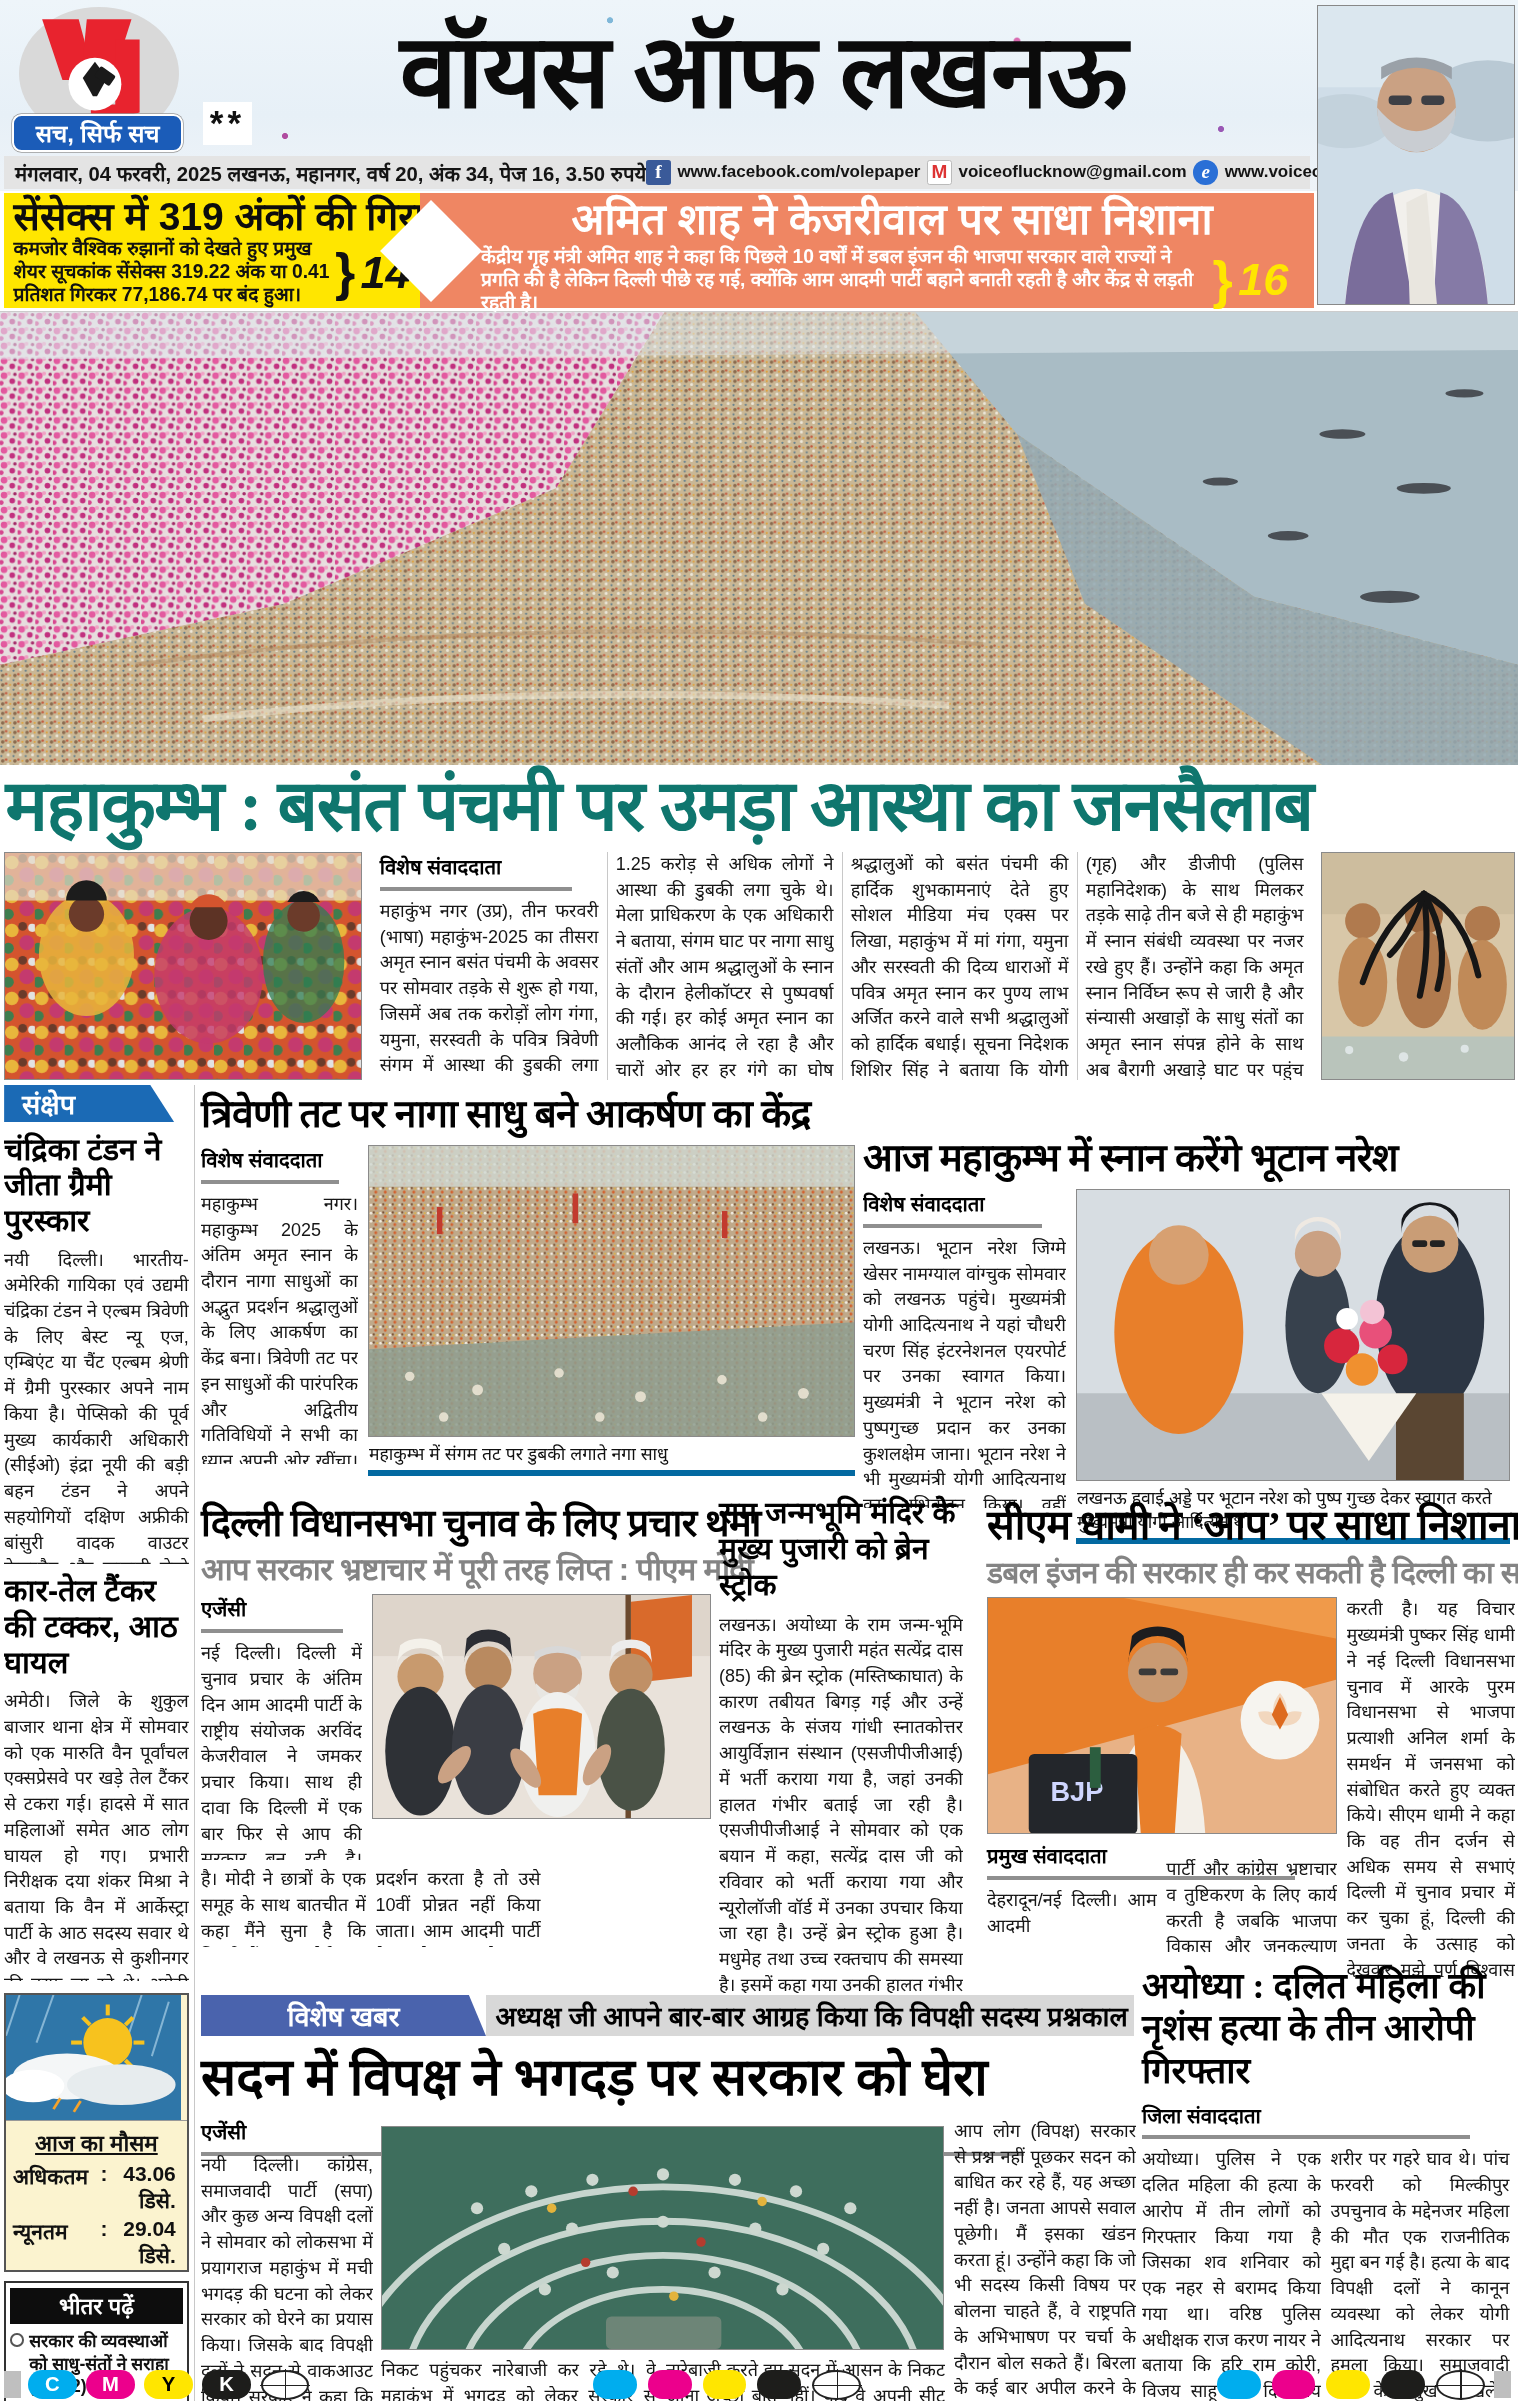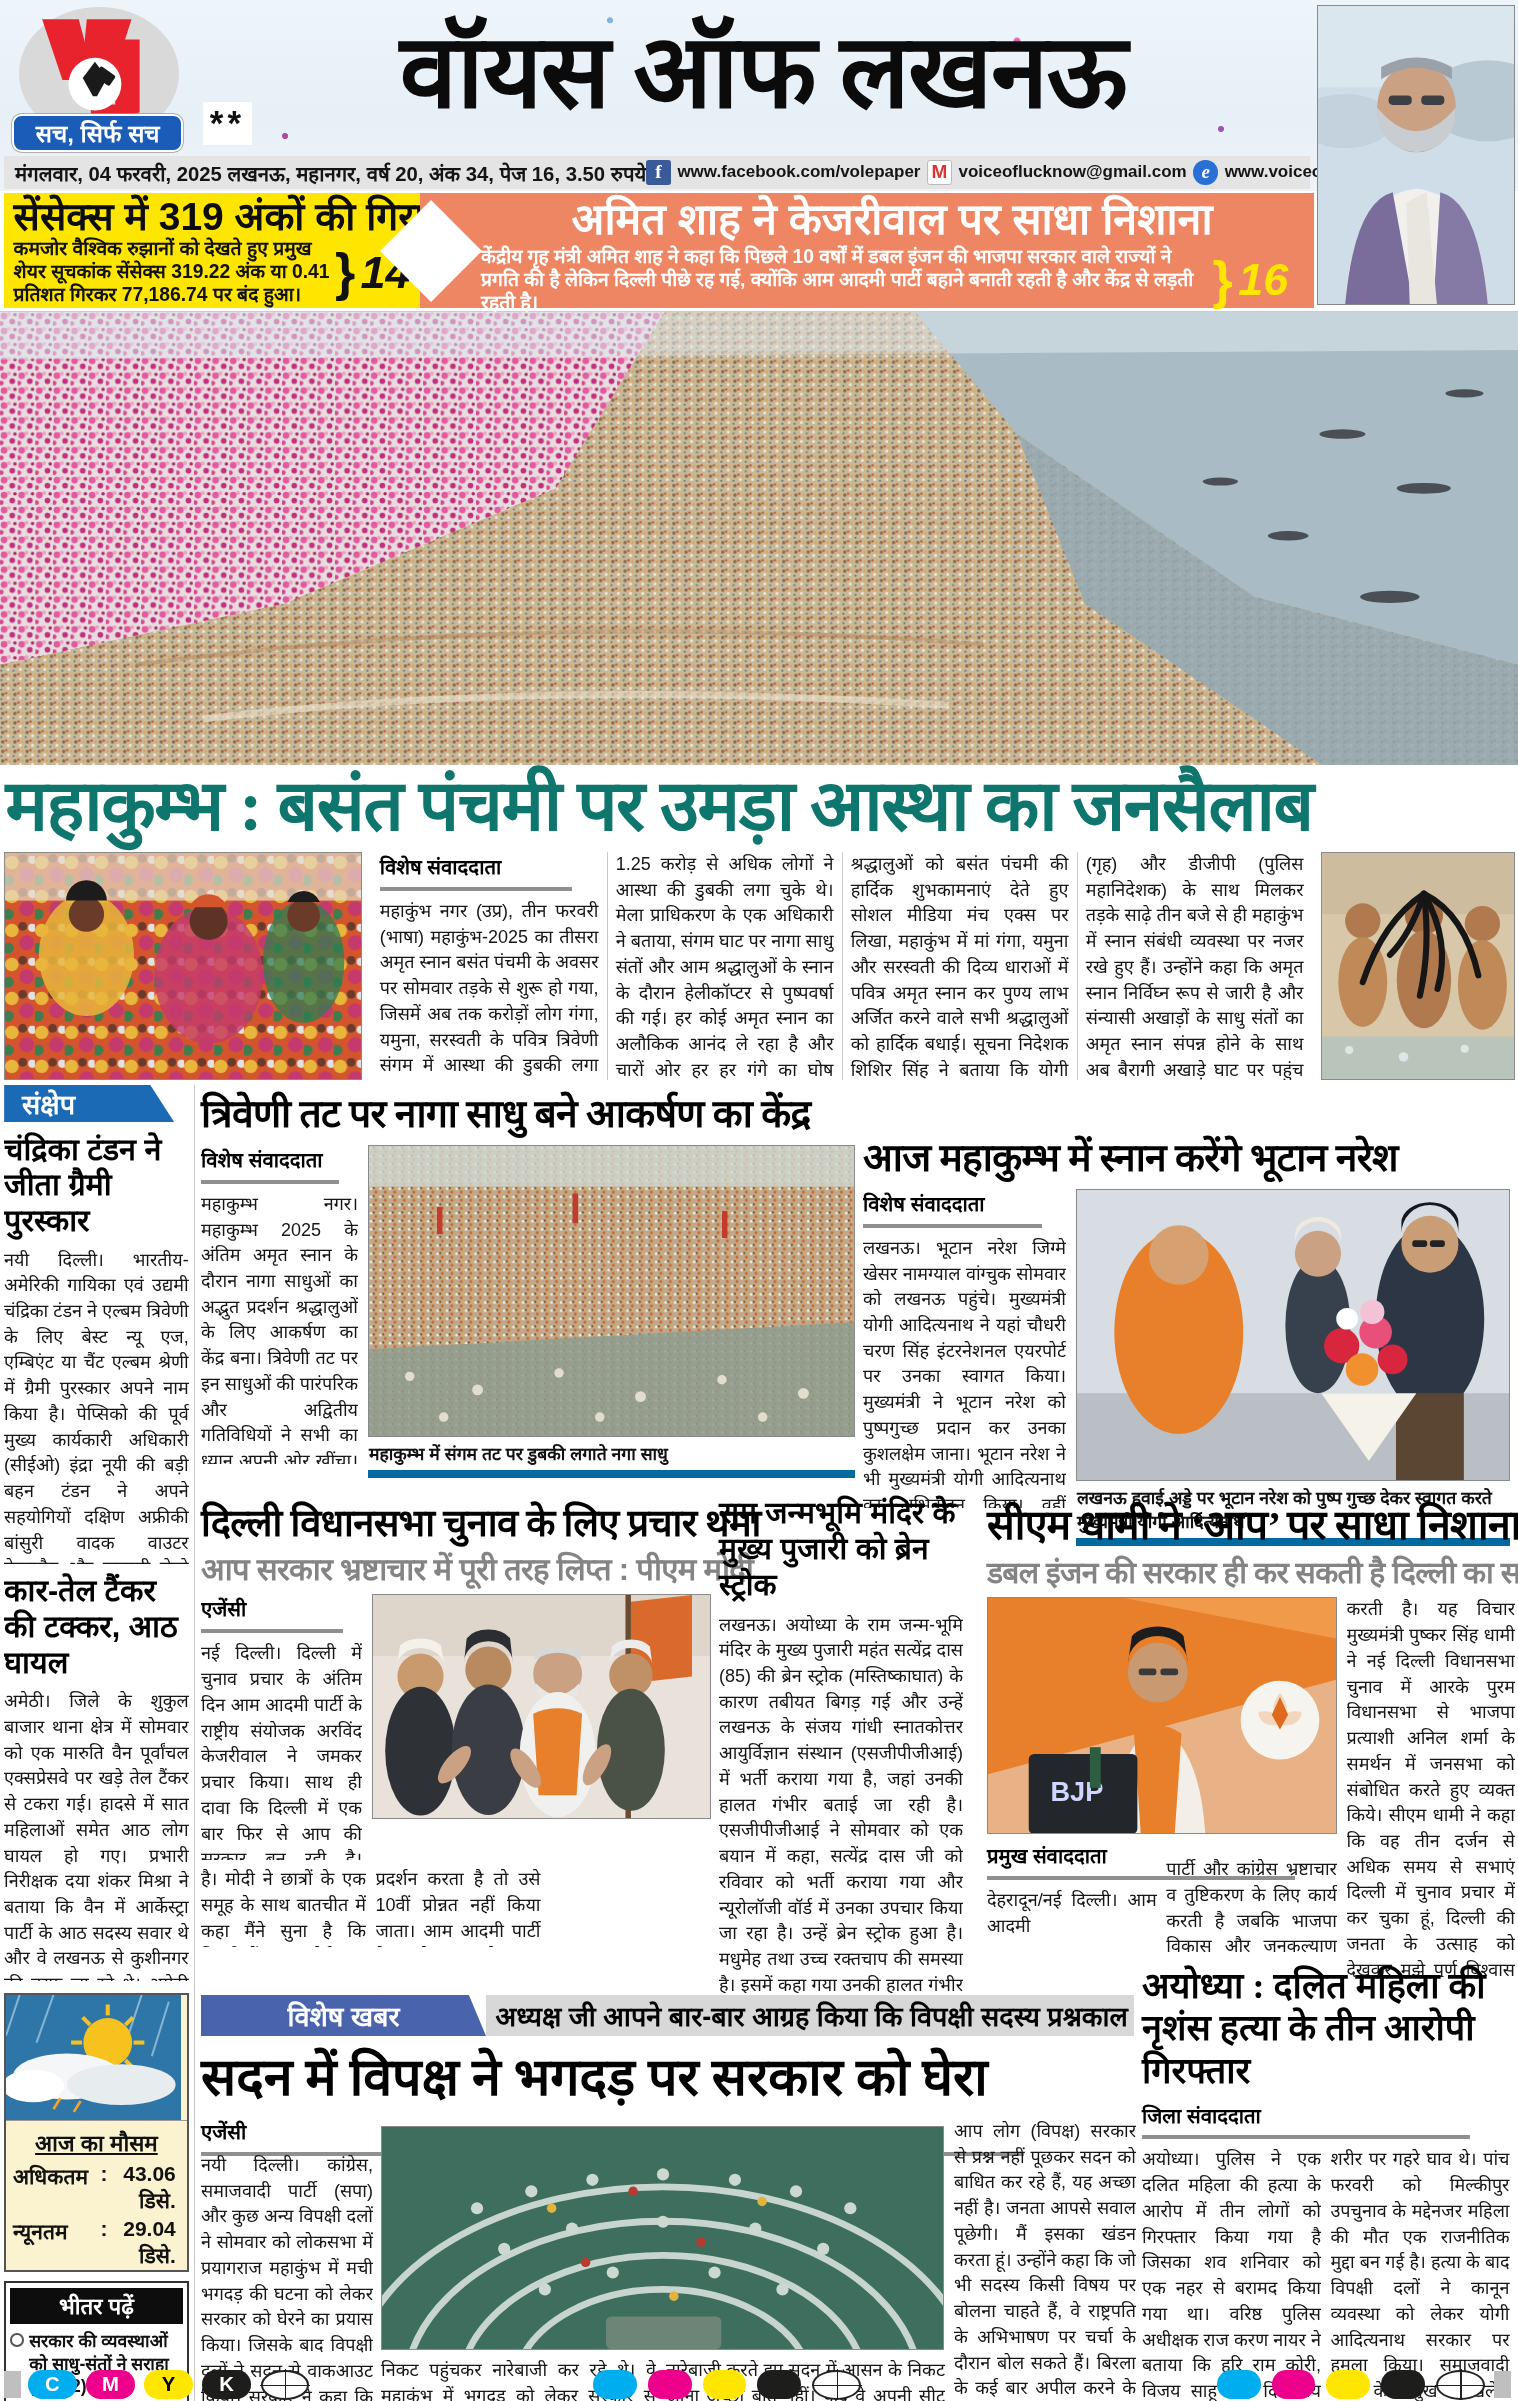--- a/index.html
+++ b/index.html
@@ -90,21 +90,21 @@
   .wrow .wl{width:81px;} .wrow .wc{width:20.3px;text-align:center;} .wrow .wv{flex:1;text-align:right;padding-right:4.1px;}
   
   #inside{margin-top:9.5px;border:2.7px double #333;padding:4.1px;}
   #inside .ihead{background:#0d0d0d;color:#fff;font-size:22.4px;font-weight:bold;text-align:center;padding:2.7px 0;}
   .iitem{display:flex;gap:5.4px;font-size:17.6px;font-weight:bold;line-height:1.28;margin:6.1px 0;}
   .bullet{flex:none;width:13.6px;height:13.6px;border:2px solid #555;border-radius:50%;margin-top:3.4px;}
   
   .headline-lg{font-size:39px;font-weight:900;color:#000;white-space:nowrap;letter-spacing:-0.7px;
     font-family:"Liberation Serif","DejaVu Serif",serif;}
   .subhead{font-size:31px;font-weight:800;color:#848484;white-space:nowrap;letter-spacing:-0.7px;}
-  .caption{font-size:17.6px;font-weight:bold;padding:4.1px 1.4px 5.4px 1.4px;border-bottom:8px solid #0369a1;}
+  .caption{font-size:17.6px;font-weight:normal;padding:4.1px 1.4px 5.4px 1.4px;border-bottom:6px solid #0369a1;}
   #triveni{position:absolute;left:201px;top:1085px;width:656px;height:406px;}
   #triveni .row{display:flex;gap:9.5px;margin-top:6.8px;}
   #triveni .col{width:157px;overflow:hidden;height:319px;}
   #bhutan{position:absolute;left:863px;top:1085px;width:652px;height:406px;margin-top:44px;}
   #bhutan .row{display:flex;gap:9.5px;margin-top:6.8px;}
   #bhutan .col{width:203px;overflow:hidden;height:319px;}
   #delhi{position:absolute;left:201px;top:1495px;width:510px;height:495px;}
   #delhi .row{display:flex;gap:9.5px;margin-top:5.4px;}
   #delhi .col{width:161px;height:266px;overflow:hidden;}
   #delhi .under{display:flex;gap:9.5px;margin-top:6.8px;}

